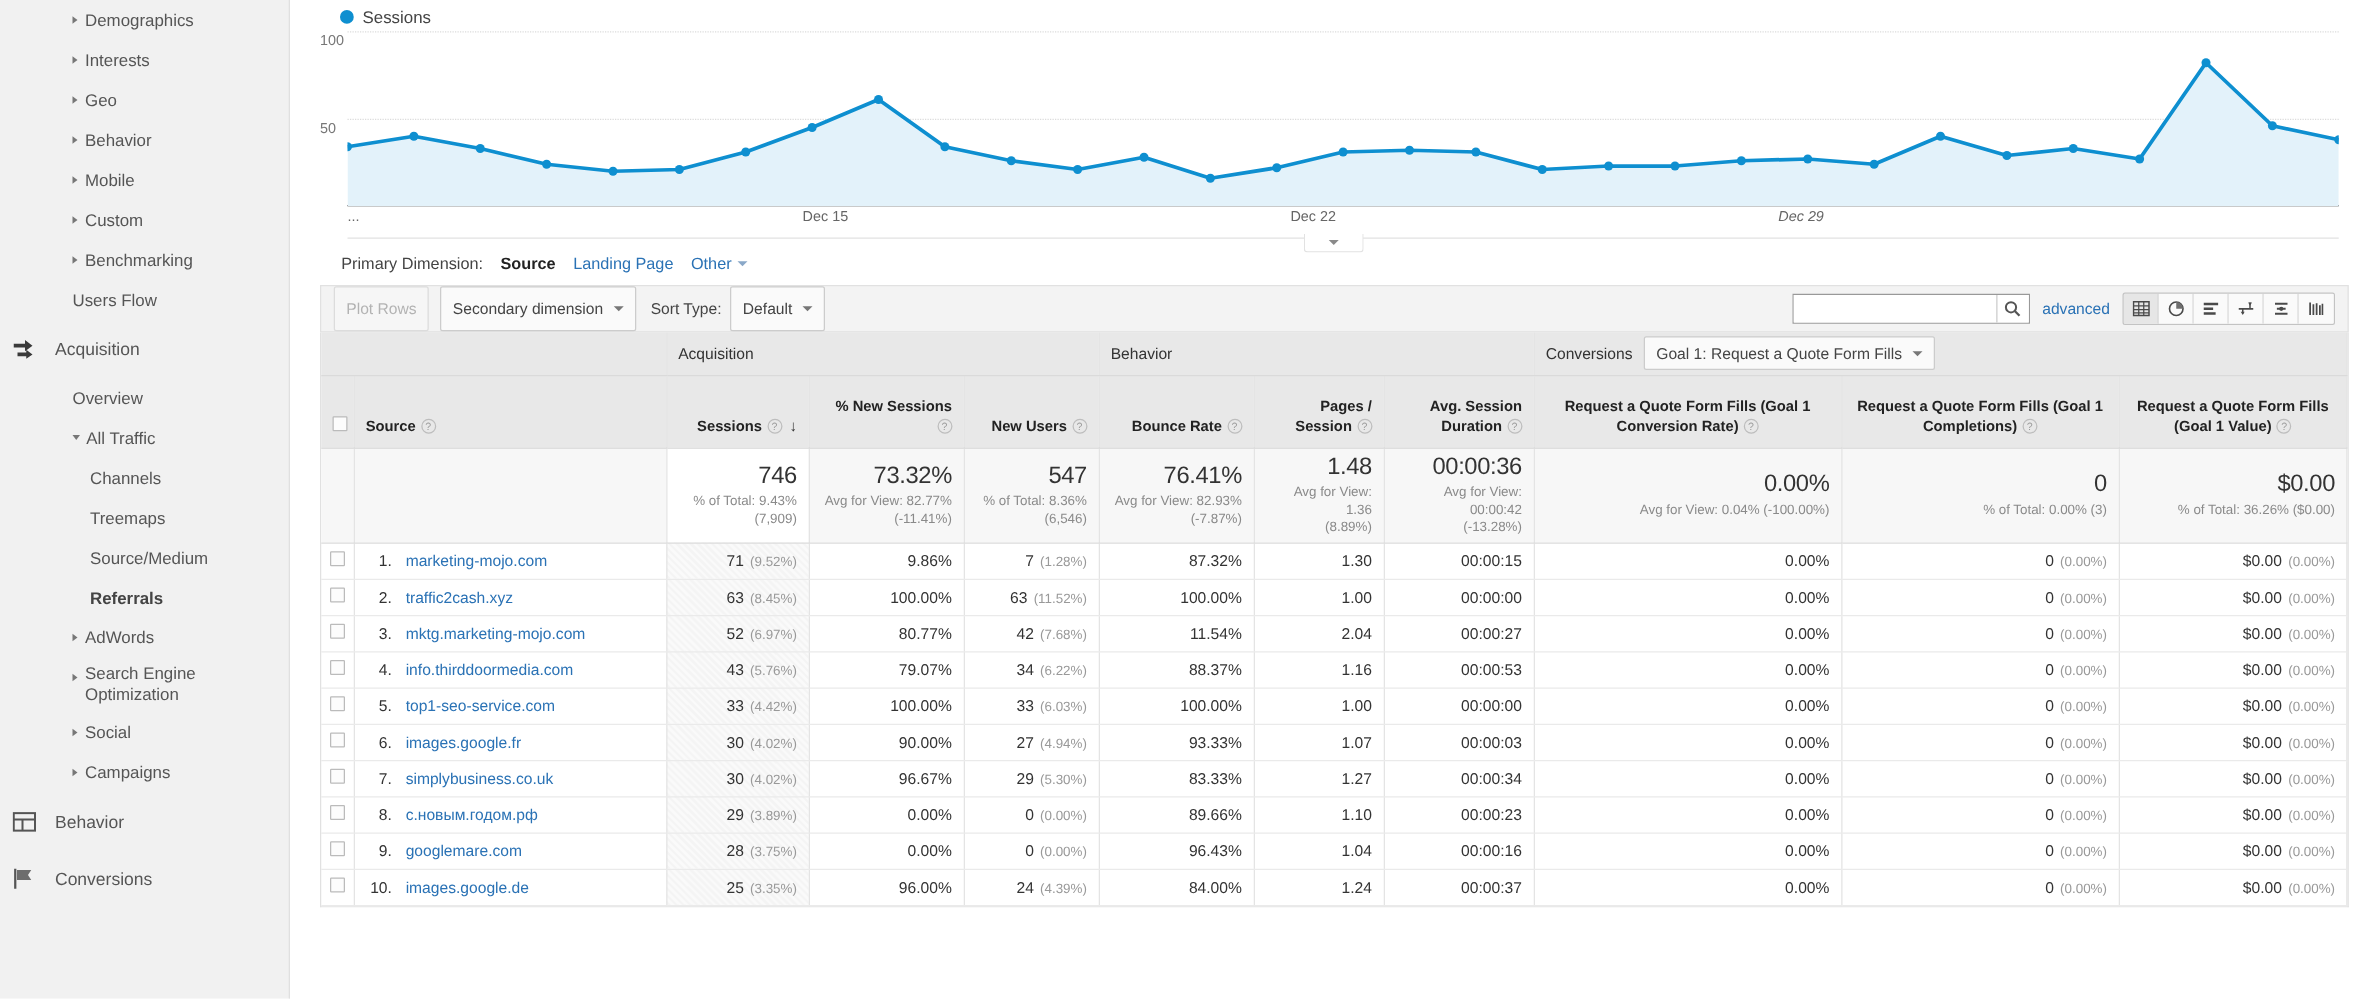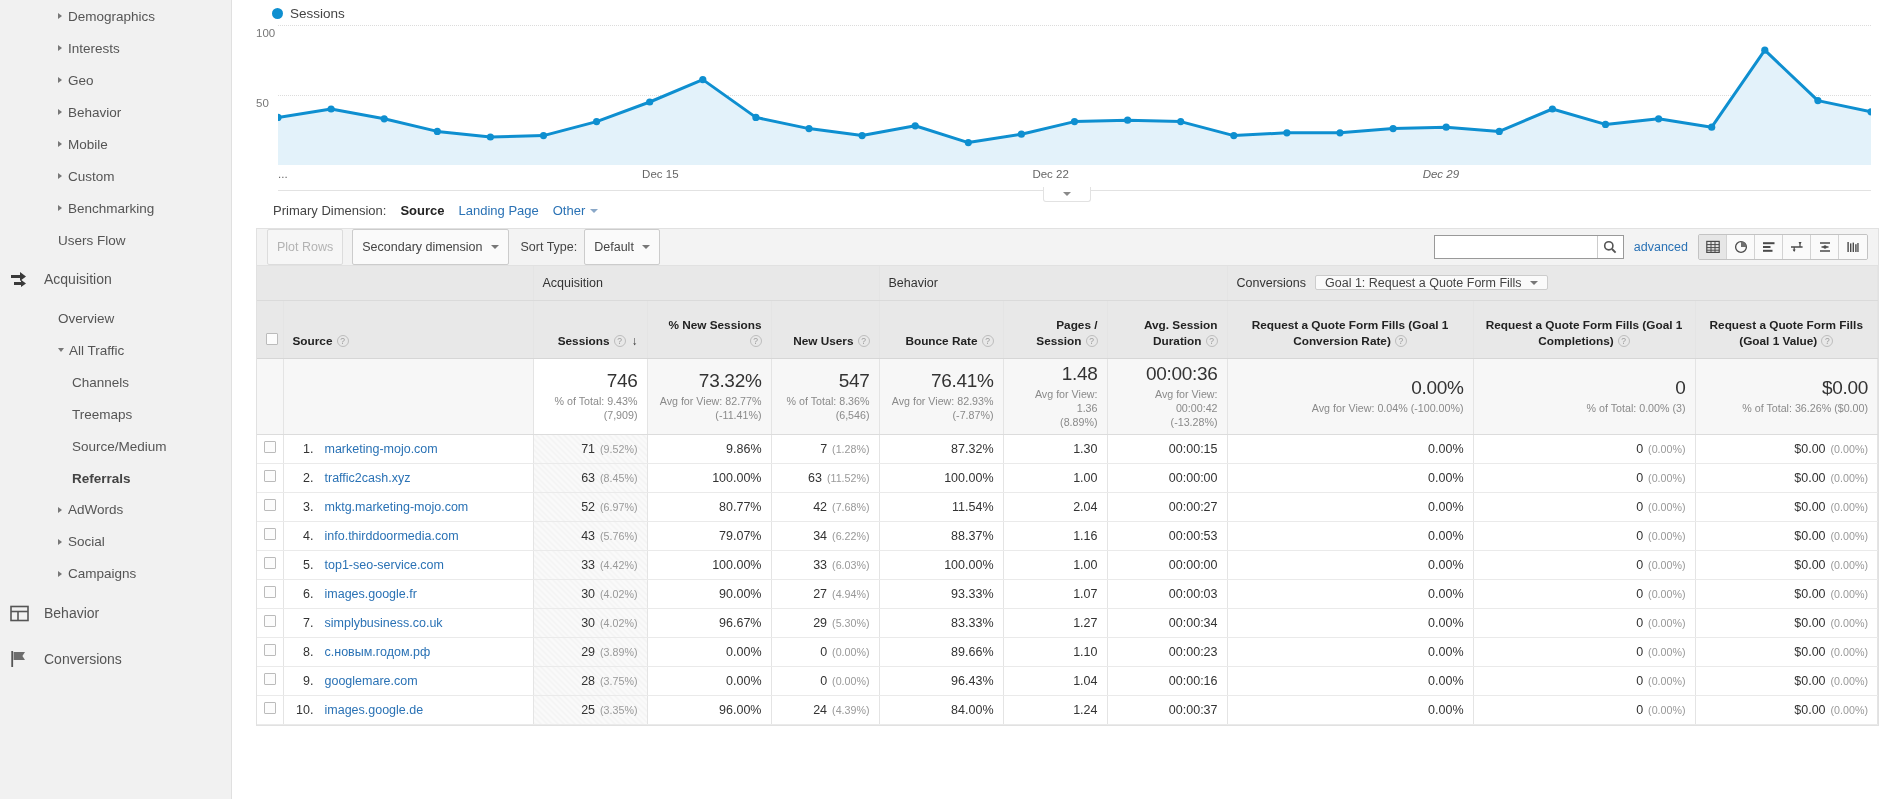--- a/index.html
+++ b/index.html
@@ -205,20 +205,24 @@
           <span>Source/Medium</span>
         </div>
         <div class="sub2 active">
           <span>Referrals</span>
         </div>
       </div>
     <div id="nav-collapsed">
         <div class="sub1" style="height: 32px; align-items: center;">
           <span class="arrow-r" style="align-self:center"></span>
           <span style="max-width:110px;line-height:1.25">AdWords</span>
+        </div>
+        <div class="sub1" style="height: 44px; align-items: center;">
+          <span class="arrow-r" style="align-self:flex-start;margin-top:13px"></span>
+          <span style="max-width:110px;line-height:1.25">Search Engine Optimization</span>
         </div>
         <div class="sub1" style="height: 32px; align-items: center;">
           <span class="arrow-r" style="align-self:center"></span>
           <span style="max-width:110px;line-height:1.25">Social</span>
         </div>
         <div class="sub1" style="height: 32px; align-items: center;">
           <span class="arrow-r" style="align-self:center"></span>
           <span style="max-width:110px;line-height:1.25">Campaigns</span>
         </div>
       </div>
@@ -409,21 +413,21 @@
             <col>
         </colgroup>
         <thead>
           <tr class="grphead">
             <th colspan="2"></th>
             <th colspan="3">Acquisition</th>
             <th colspan="3">Behavior</th>
             <th colspan="3">
               <span style="display:inline-flex;align-items:center;gap:9px;">
                 <span>Conversions</span>
-                <span class="btn" style="height:15px">
+                <span class="btn" style="height:27px">
                   <span>Goal 1: Request a Quote Form Fills</span>
                   <span class="cd"></span>
                 </span>
               </span>
             </th>
           </tr>
           <tr class="colhead" id="colhead">
               <th class="ctr"><span class="cb"></span></th>
               <th class="lft"><span>Source</span><span class="q">?</span></th>
               <th class=""><span>Sessions</span><span class="q">?</span><span class="sortarrow">↓</span></th>

